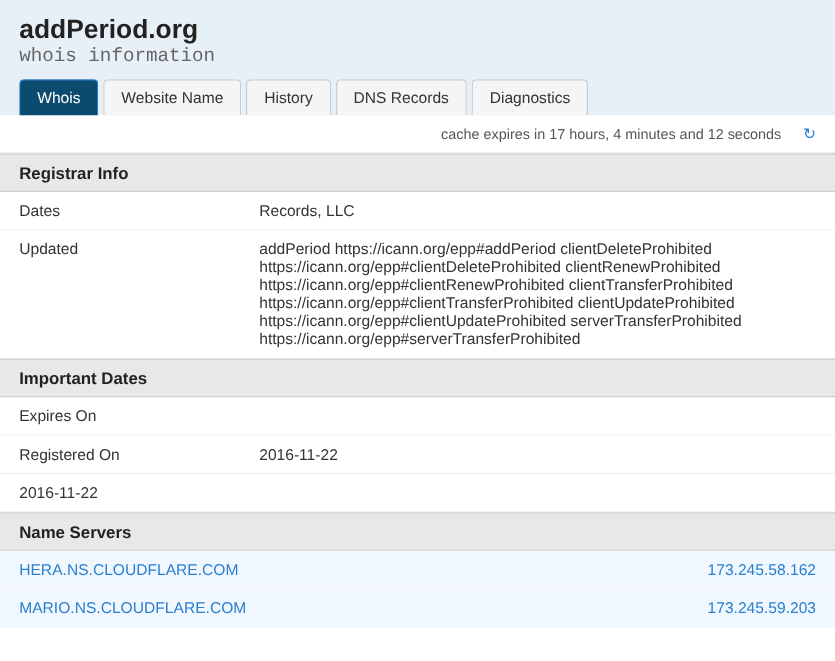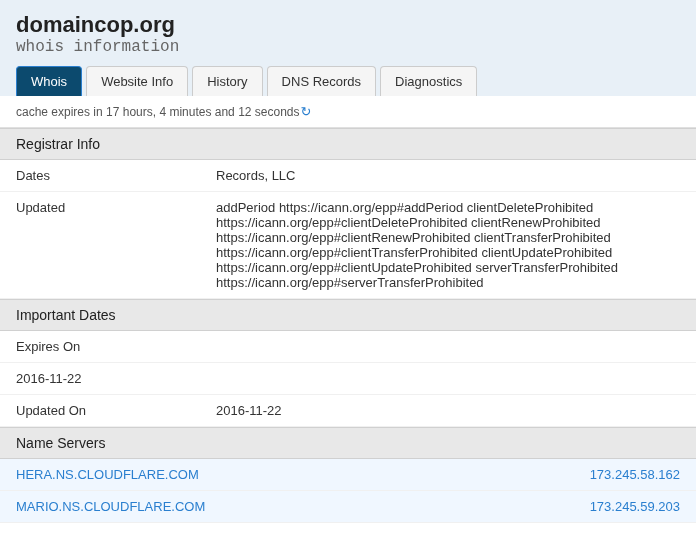--- a/index.html
+++ b/index.html
@@ -48,32 +48,33 @@
     }
 
     
     .cache-bar {
       padding: 8px 16px;
       font-size: 12px;
       color: #555;
       border-bottom: 1px solid #e0e0e0;
       display: flex;
       align-items: center;
-      gap: 1px;
+      gap: 18px;
+      justify-content: flex-end;
     }
     .refresh-icon {
       color: #2a7fcf;
       font-size: 13px;
     }
 
     
     .section-header {
       background: #e8e8e8;
       padding: 7px 16px;
-      font-weight: normal;
+      font-weight: bold;
       font-size: 14px;
       color: #222;
       border-top: 1px solid #d0d0d0;
       border-bottom: 1px solid #d0d0d0;
     }
 
     
     .info-row {
       display: flex;
       padding: 8px 16px;
@@ -100,25 +101,25 @@
     }
     .ns-link {
       color: #2a7fcf;
       text-decoration: none;
     }
   </style>
 </head>
 <body>
 
 <div class="header">
-  <div class="header-title">domaincop.org</div>
+  <div class="header-title">addPeriod.org</div>
   <div class="header-subtitle">whois information</div>
   <div class="tabs">
     <div class="tab active">Whois</div>
-    <div class="tab">Website Info</div>
+    <div class="tab">Website Name</div>
     <div class="tab">History</div>
     <div class="tab">DNS Records</div>
     <div class="tab">Diagnostics</div>
   </div>
 </div>
 
 <div class="cache-bar">
   <span>cache expires in 17 hours, 4 minutes and 12 seconds</span>
   <span class="refresh-icon">↻</span>
 </div>
@@ -133,24 +134,24 @@
   <div class="info-label">Updated</div>
   <div class="info-value">addPeriod https://icann.org/epp#addPeriod clientDeleteProhibited https://icann.org/epp#clientDeleteProhibited clientRenewProhibited https://icann.org/epp#clientRenewProhibited clientTransferProhibited https://icann.org/epp#clientTransferProhibited clientUpdateProhibited https://icann.org/epp#clientUpdateProhibited serverTransferProhibited https://icann.org/epp#serverTransferProhibited</div>
 </div>
 
 <div class="section-header">Important Dates</div>
 
 <div class="info-row">
   <div class="info-label">Expires On</div>
 </div>
 <div class="info-row">
+  <div class="info-label">Registered On</div>
   <div class="info-value">2016-11-22</div>
 </div>
 <div class="info-row">
-  <div class="info-label">Updated On</div>
   <div class="info-value">2016-11-22</div>
 </div>
 
 <div class="section-header">Name Servers</div>
 
 <div class="ns-row">
   <a class="ns-link" href="#">HERA.NS.CLOUDFLARE.COM</a>
   <a class="ns-link" href="#">173.245.58.162</a>
 </div>
 <div class="ns-row">

